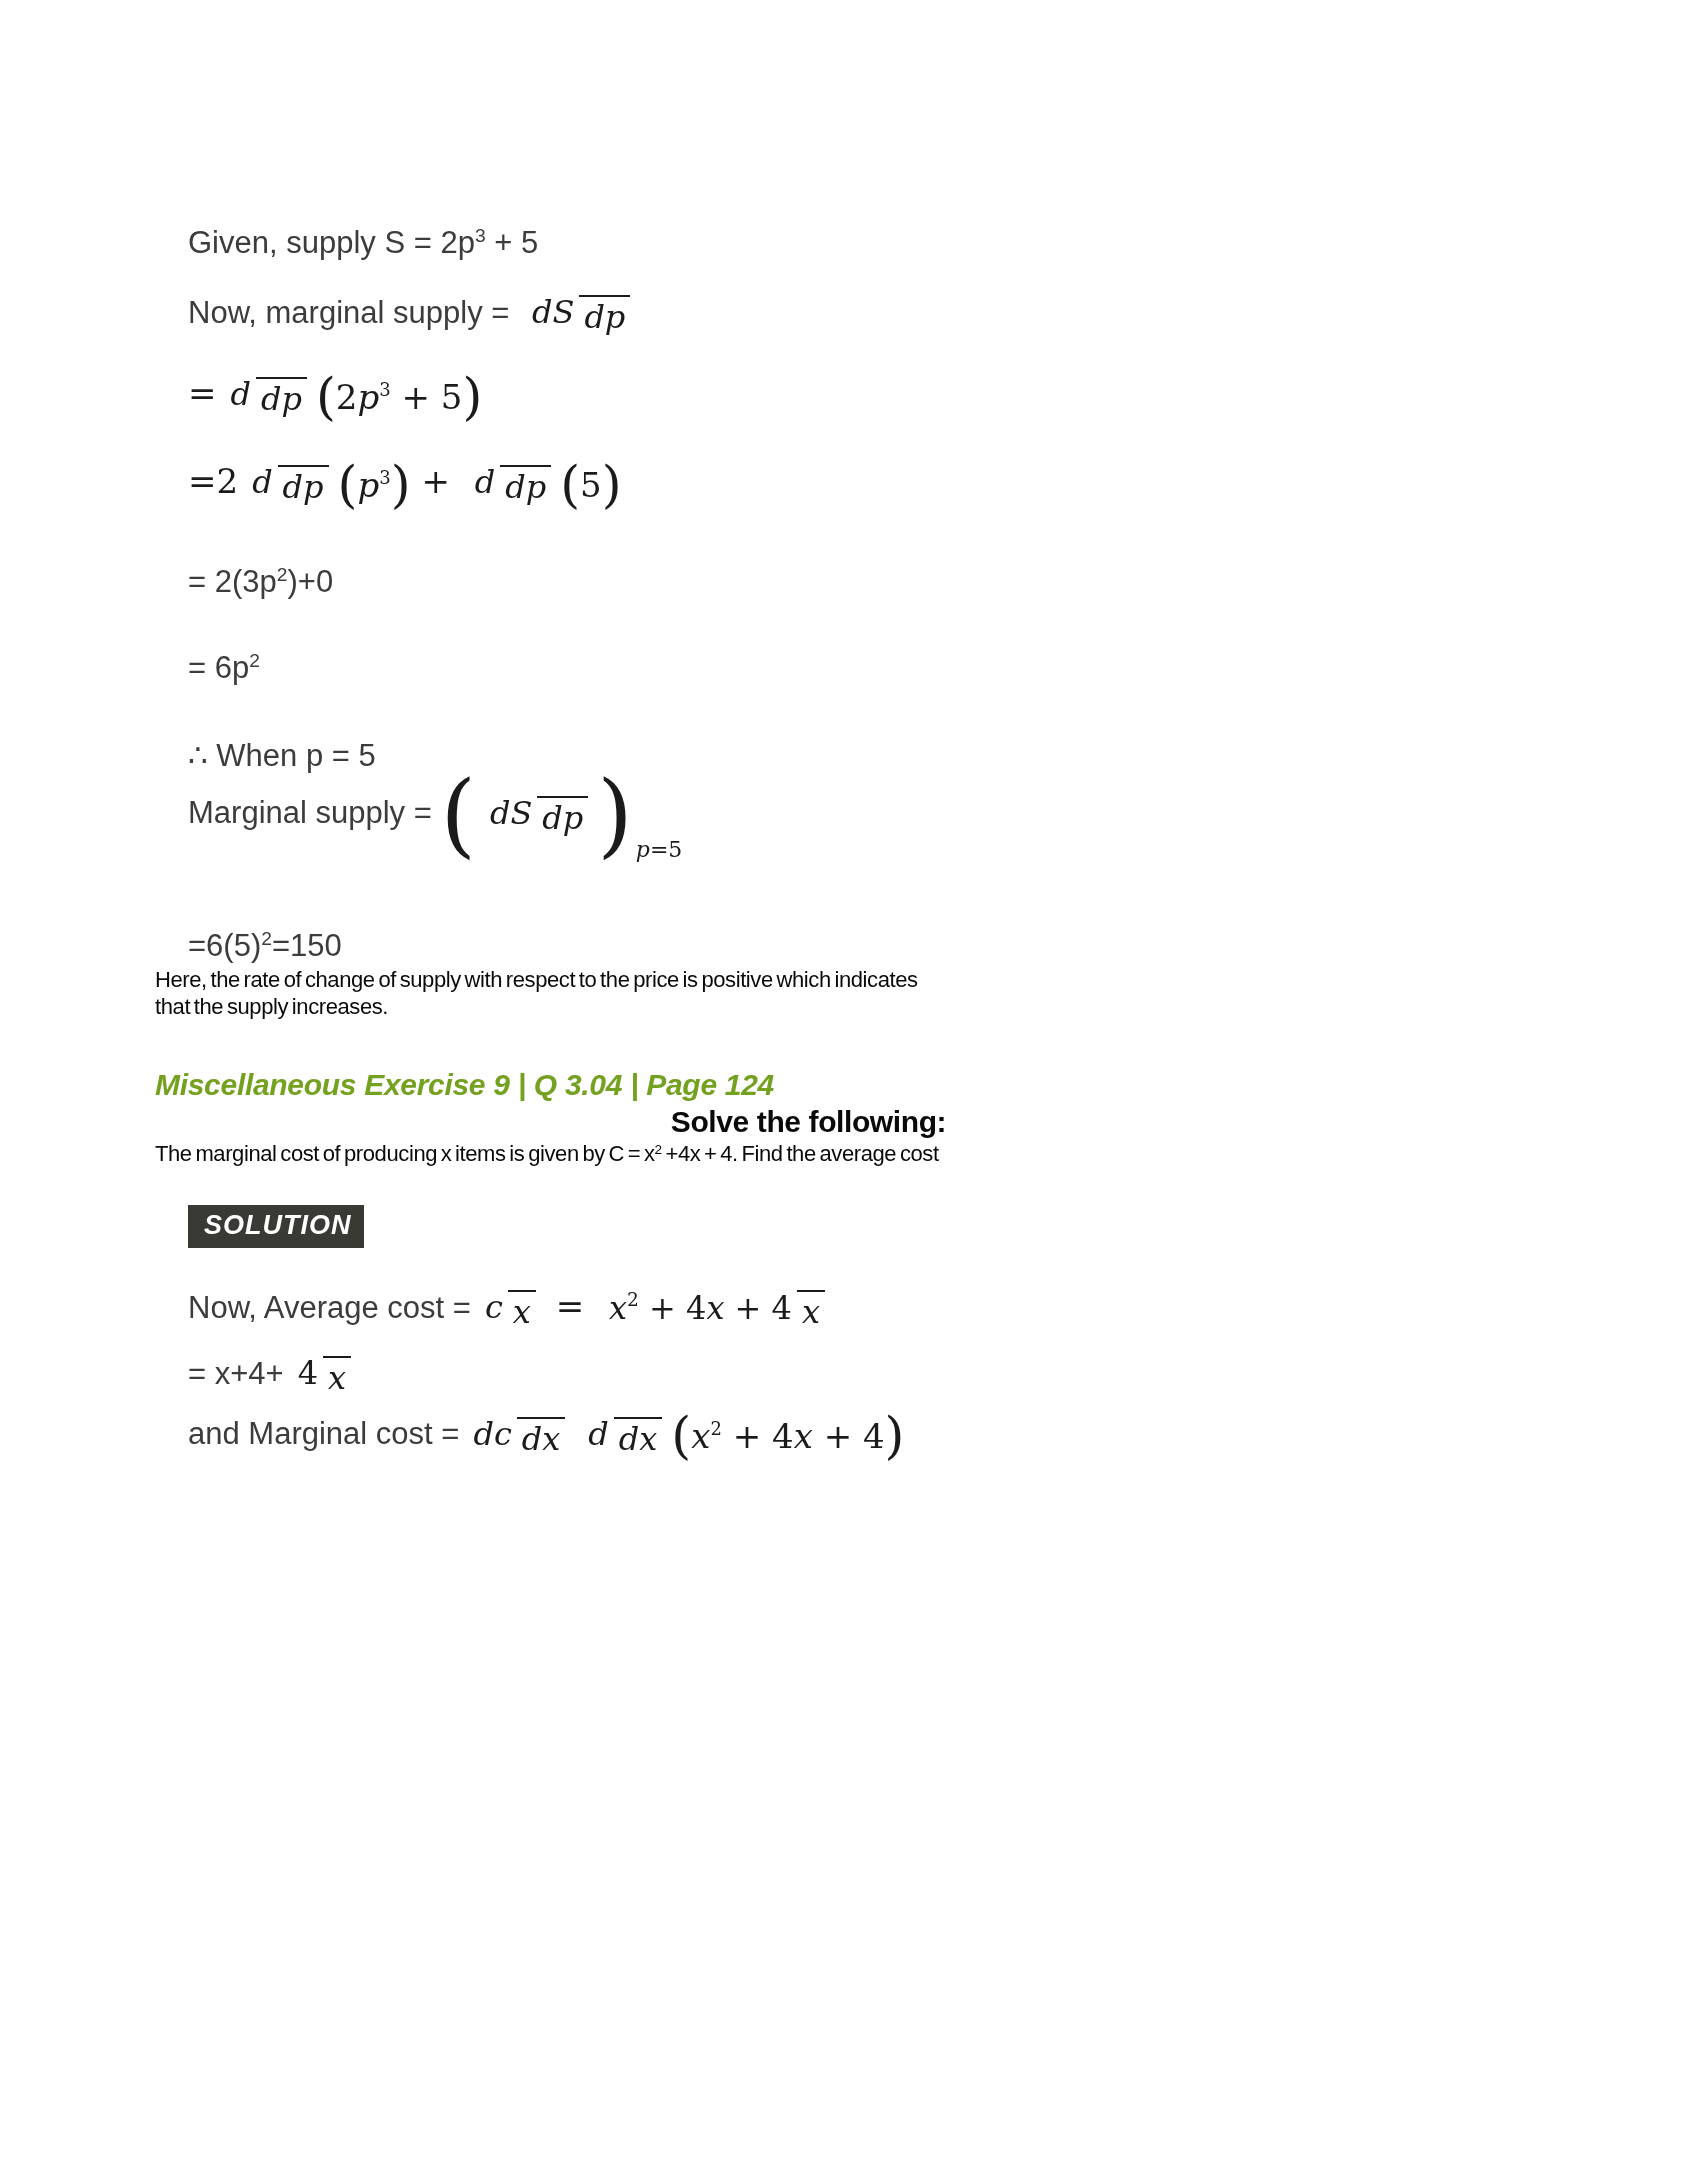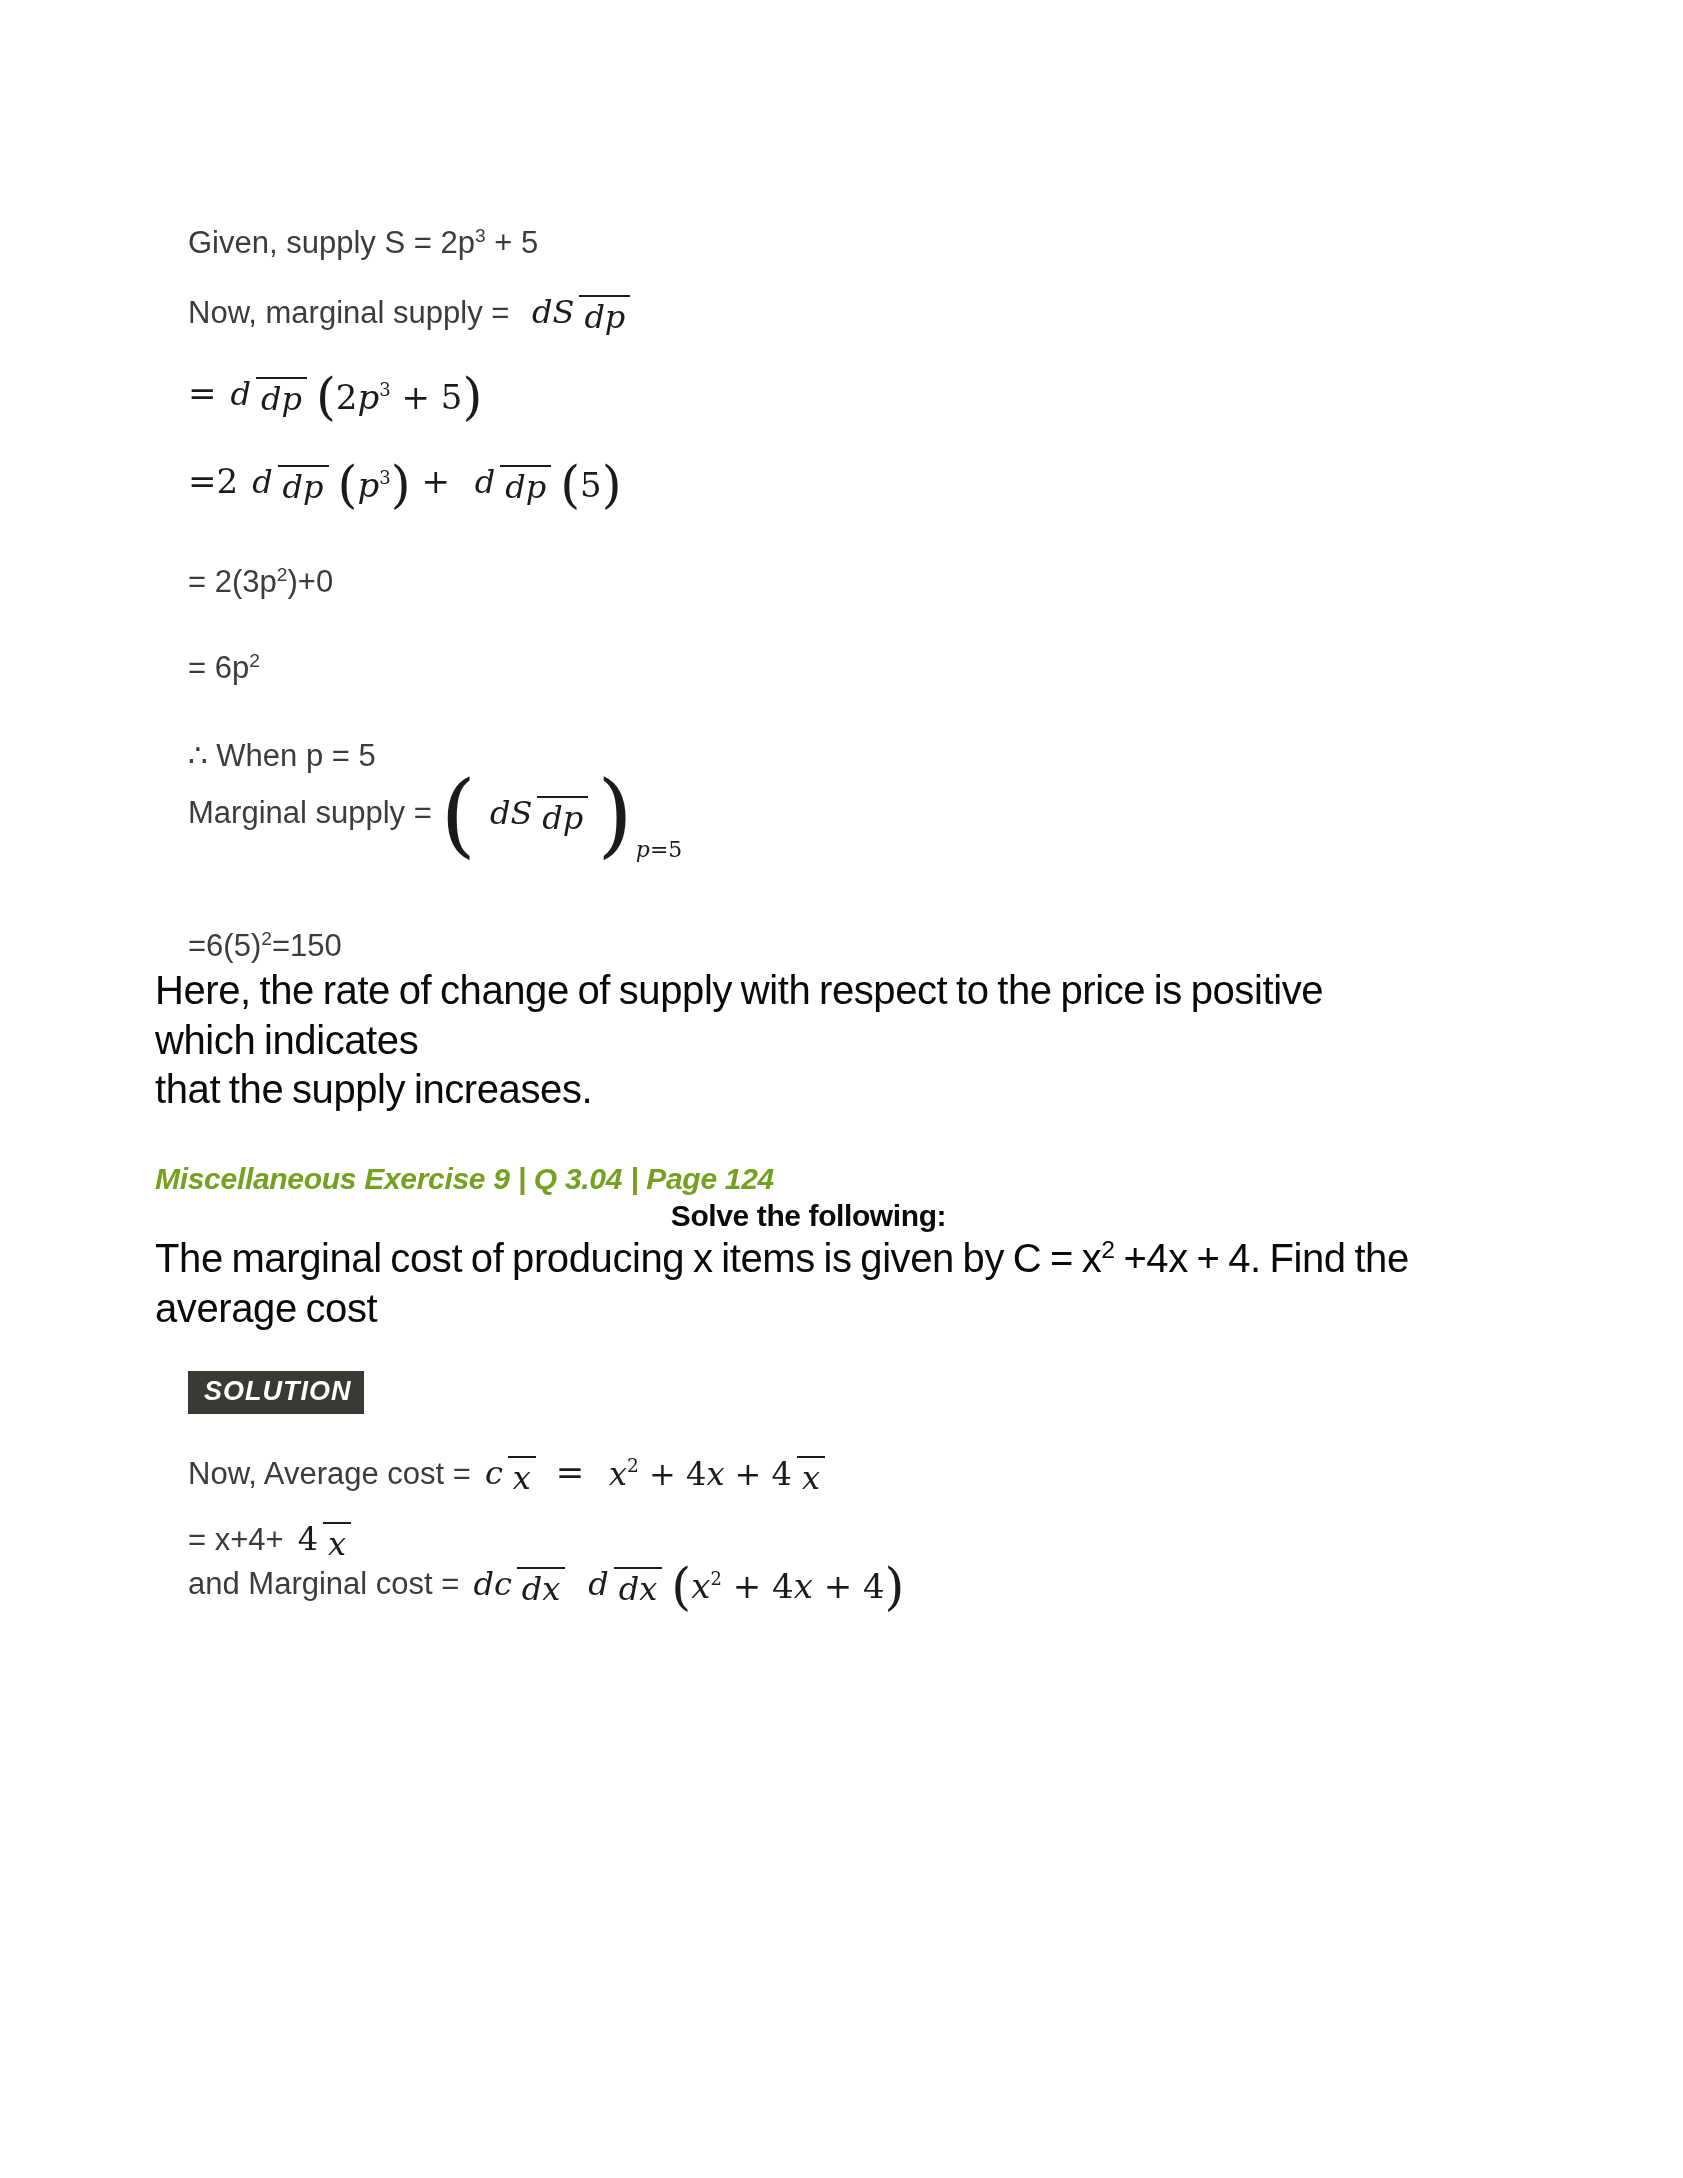--- a/index.html
+++ b/index.html
@@ -60,25 +60,25 @@
   .step3{margin-top:55px;}
   .step4{margin-top:46px;}
   .when-p{margin-top:48px;}
   .eval{margin-top:16px;}
   .result{margin-top:90px;}
   .conclusion{margin-top:53px;}
   .exercise-heading{margin:46px 0 0 0;font-style:italic;}
   .total-cost{margin-top:50px;}
   .avg-cost{margin-top:36px;}
   .avg-simplified{margin-top:24px;}
-  .marginal-cost{margin-top:3px;}
+  .marginal-cost{margin-top:19px;}
 
   
   .para{
-    font-family:"Liberation Sans",sans-serif;font-size:40px;color:var(--para-ink);
+    font-family:"Liberation Sans",sans-serif;font-size:22px;color:var(--para-ink);
     letter-spacing:-0.4px;word-spacing:-2px;line-height:1.24;margin:0;max-width:1277px;
   }
   .exercise-heading{
     font-family:"Liberation Sans",sans-serif;font-size:30px;font-weight:700;
     color:var(--green);letter-spacing:-0.3px;line-height:1.2;
   }
   .bold-line{
     font-family:"Liberation Sans",sans-serif;font-size:30px;font-weight:700;
     color:var(--para-ink);letter-spacing:-0.4px;line-height:1.24;margin:0;text-align:center;
   }

